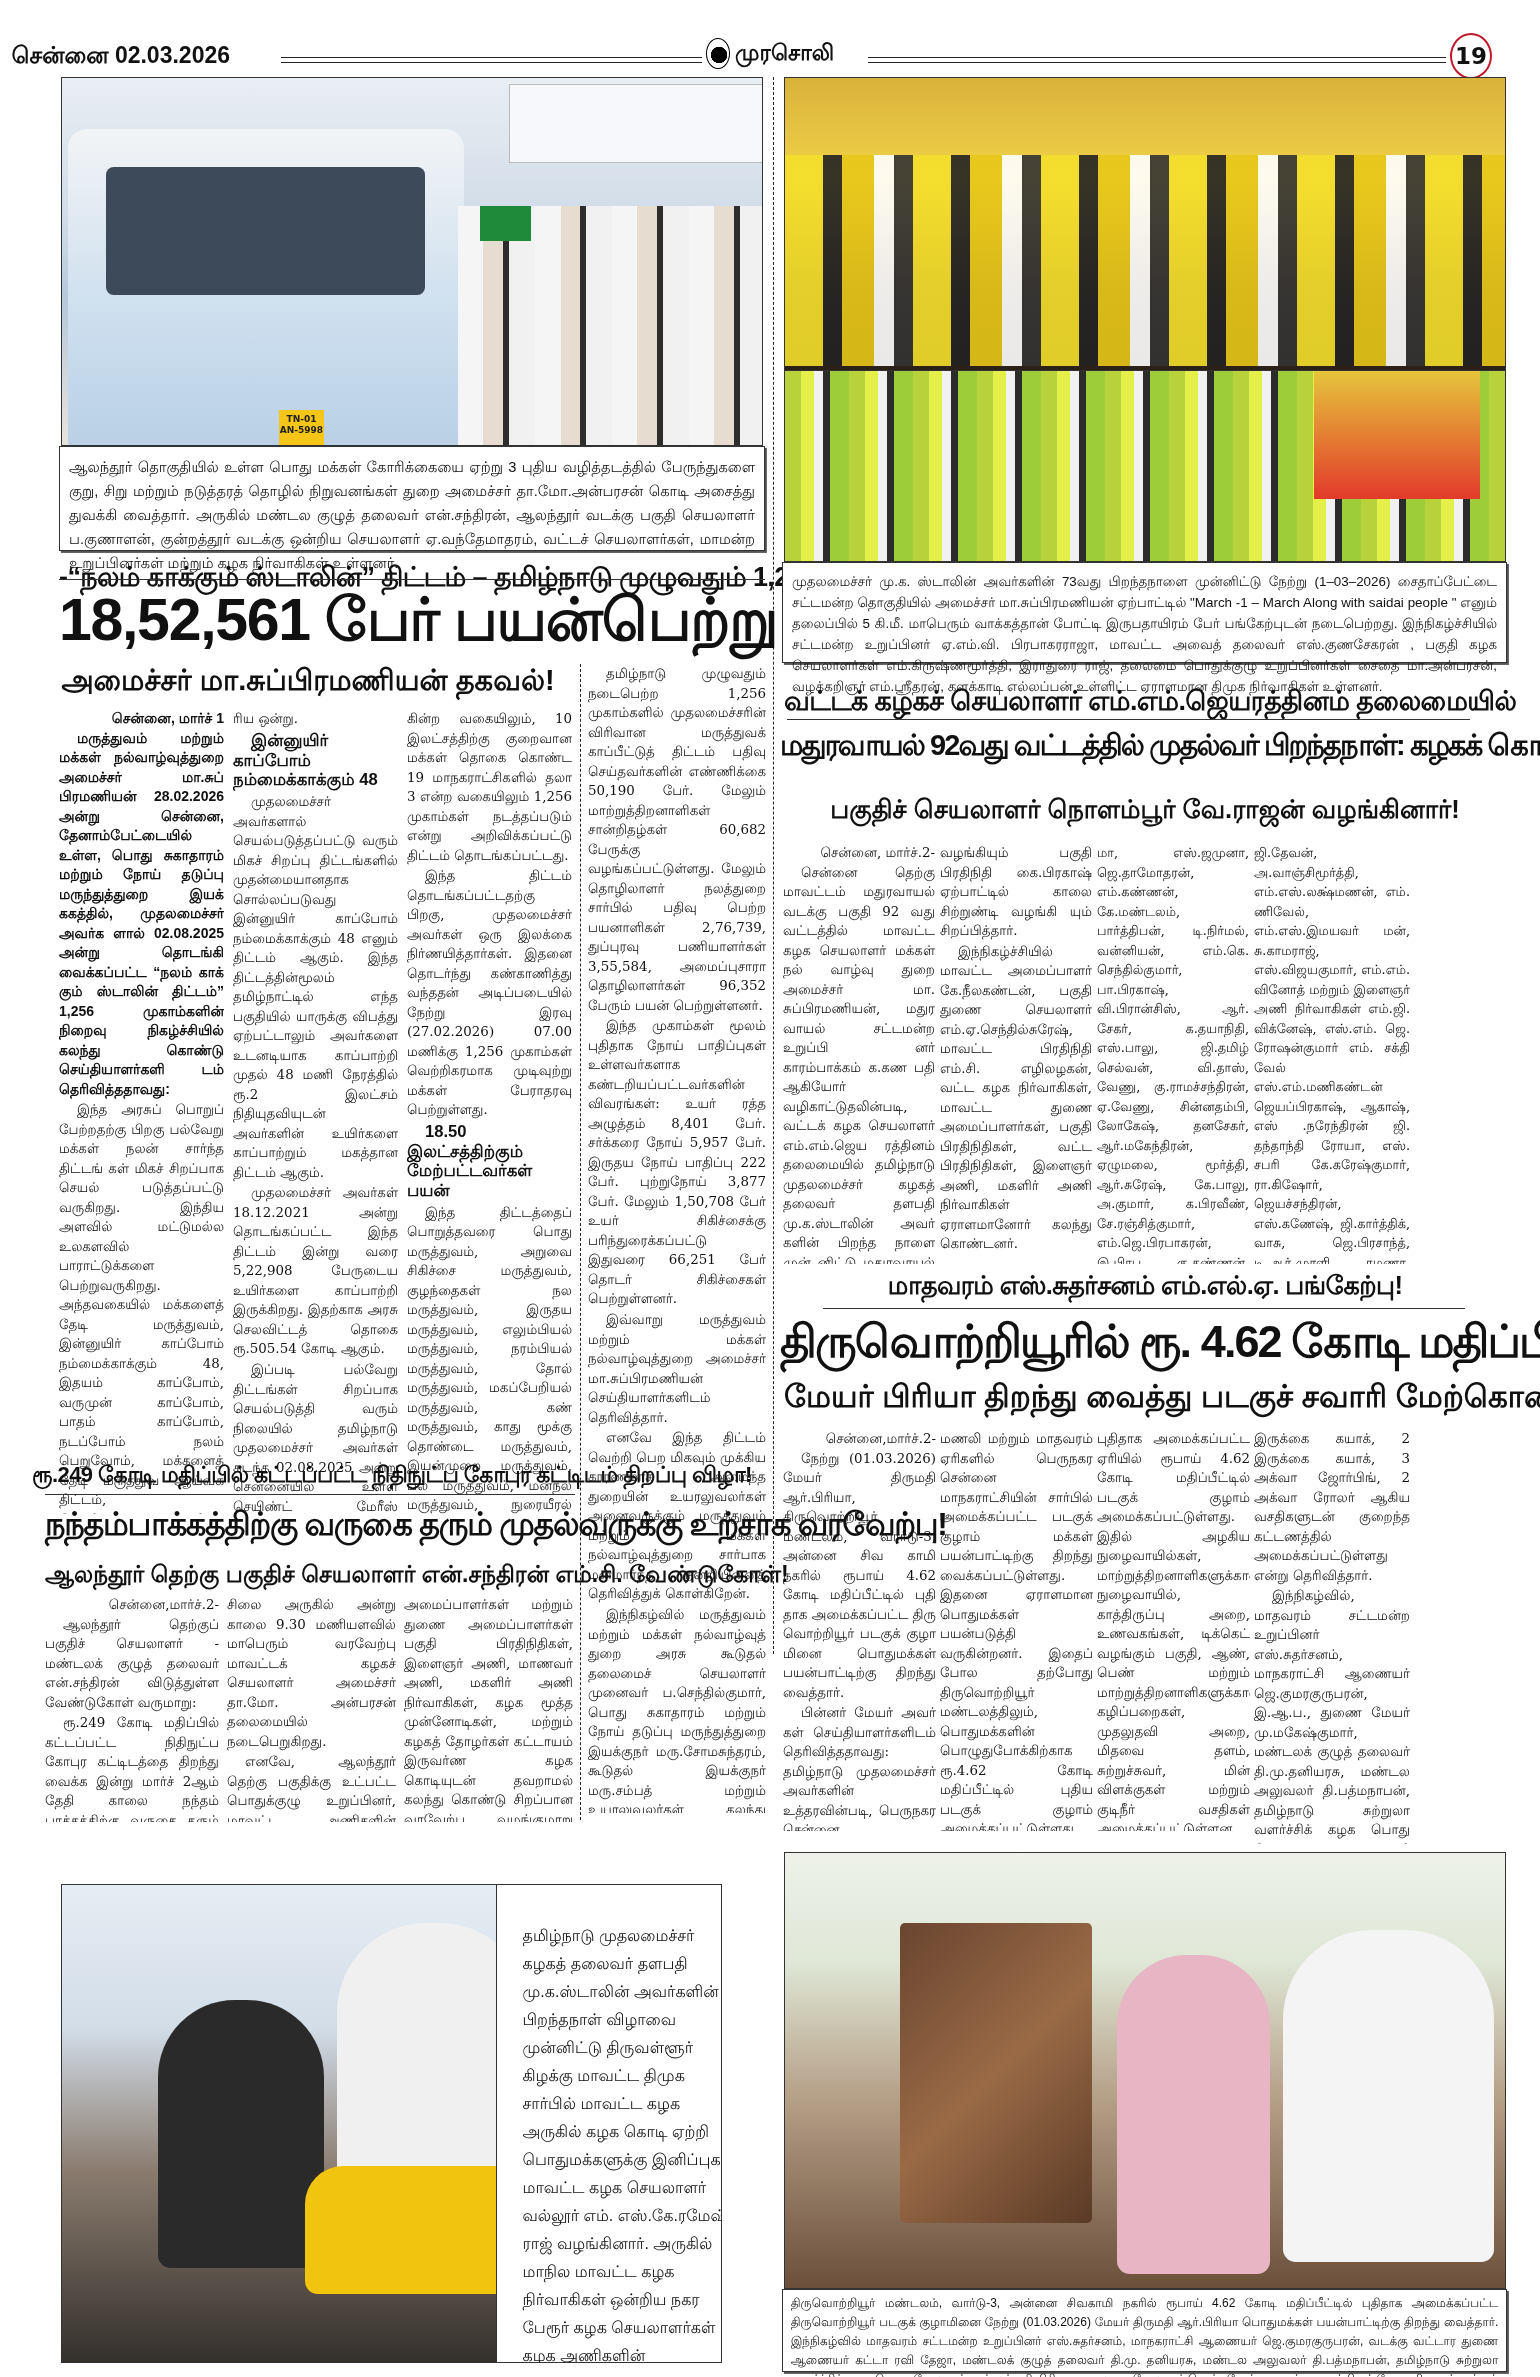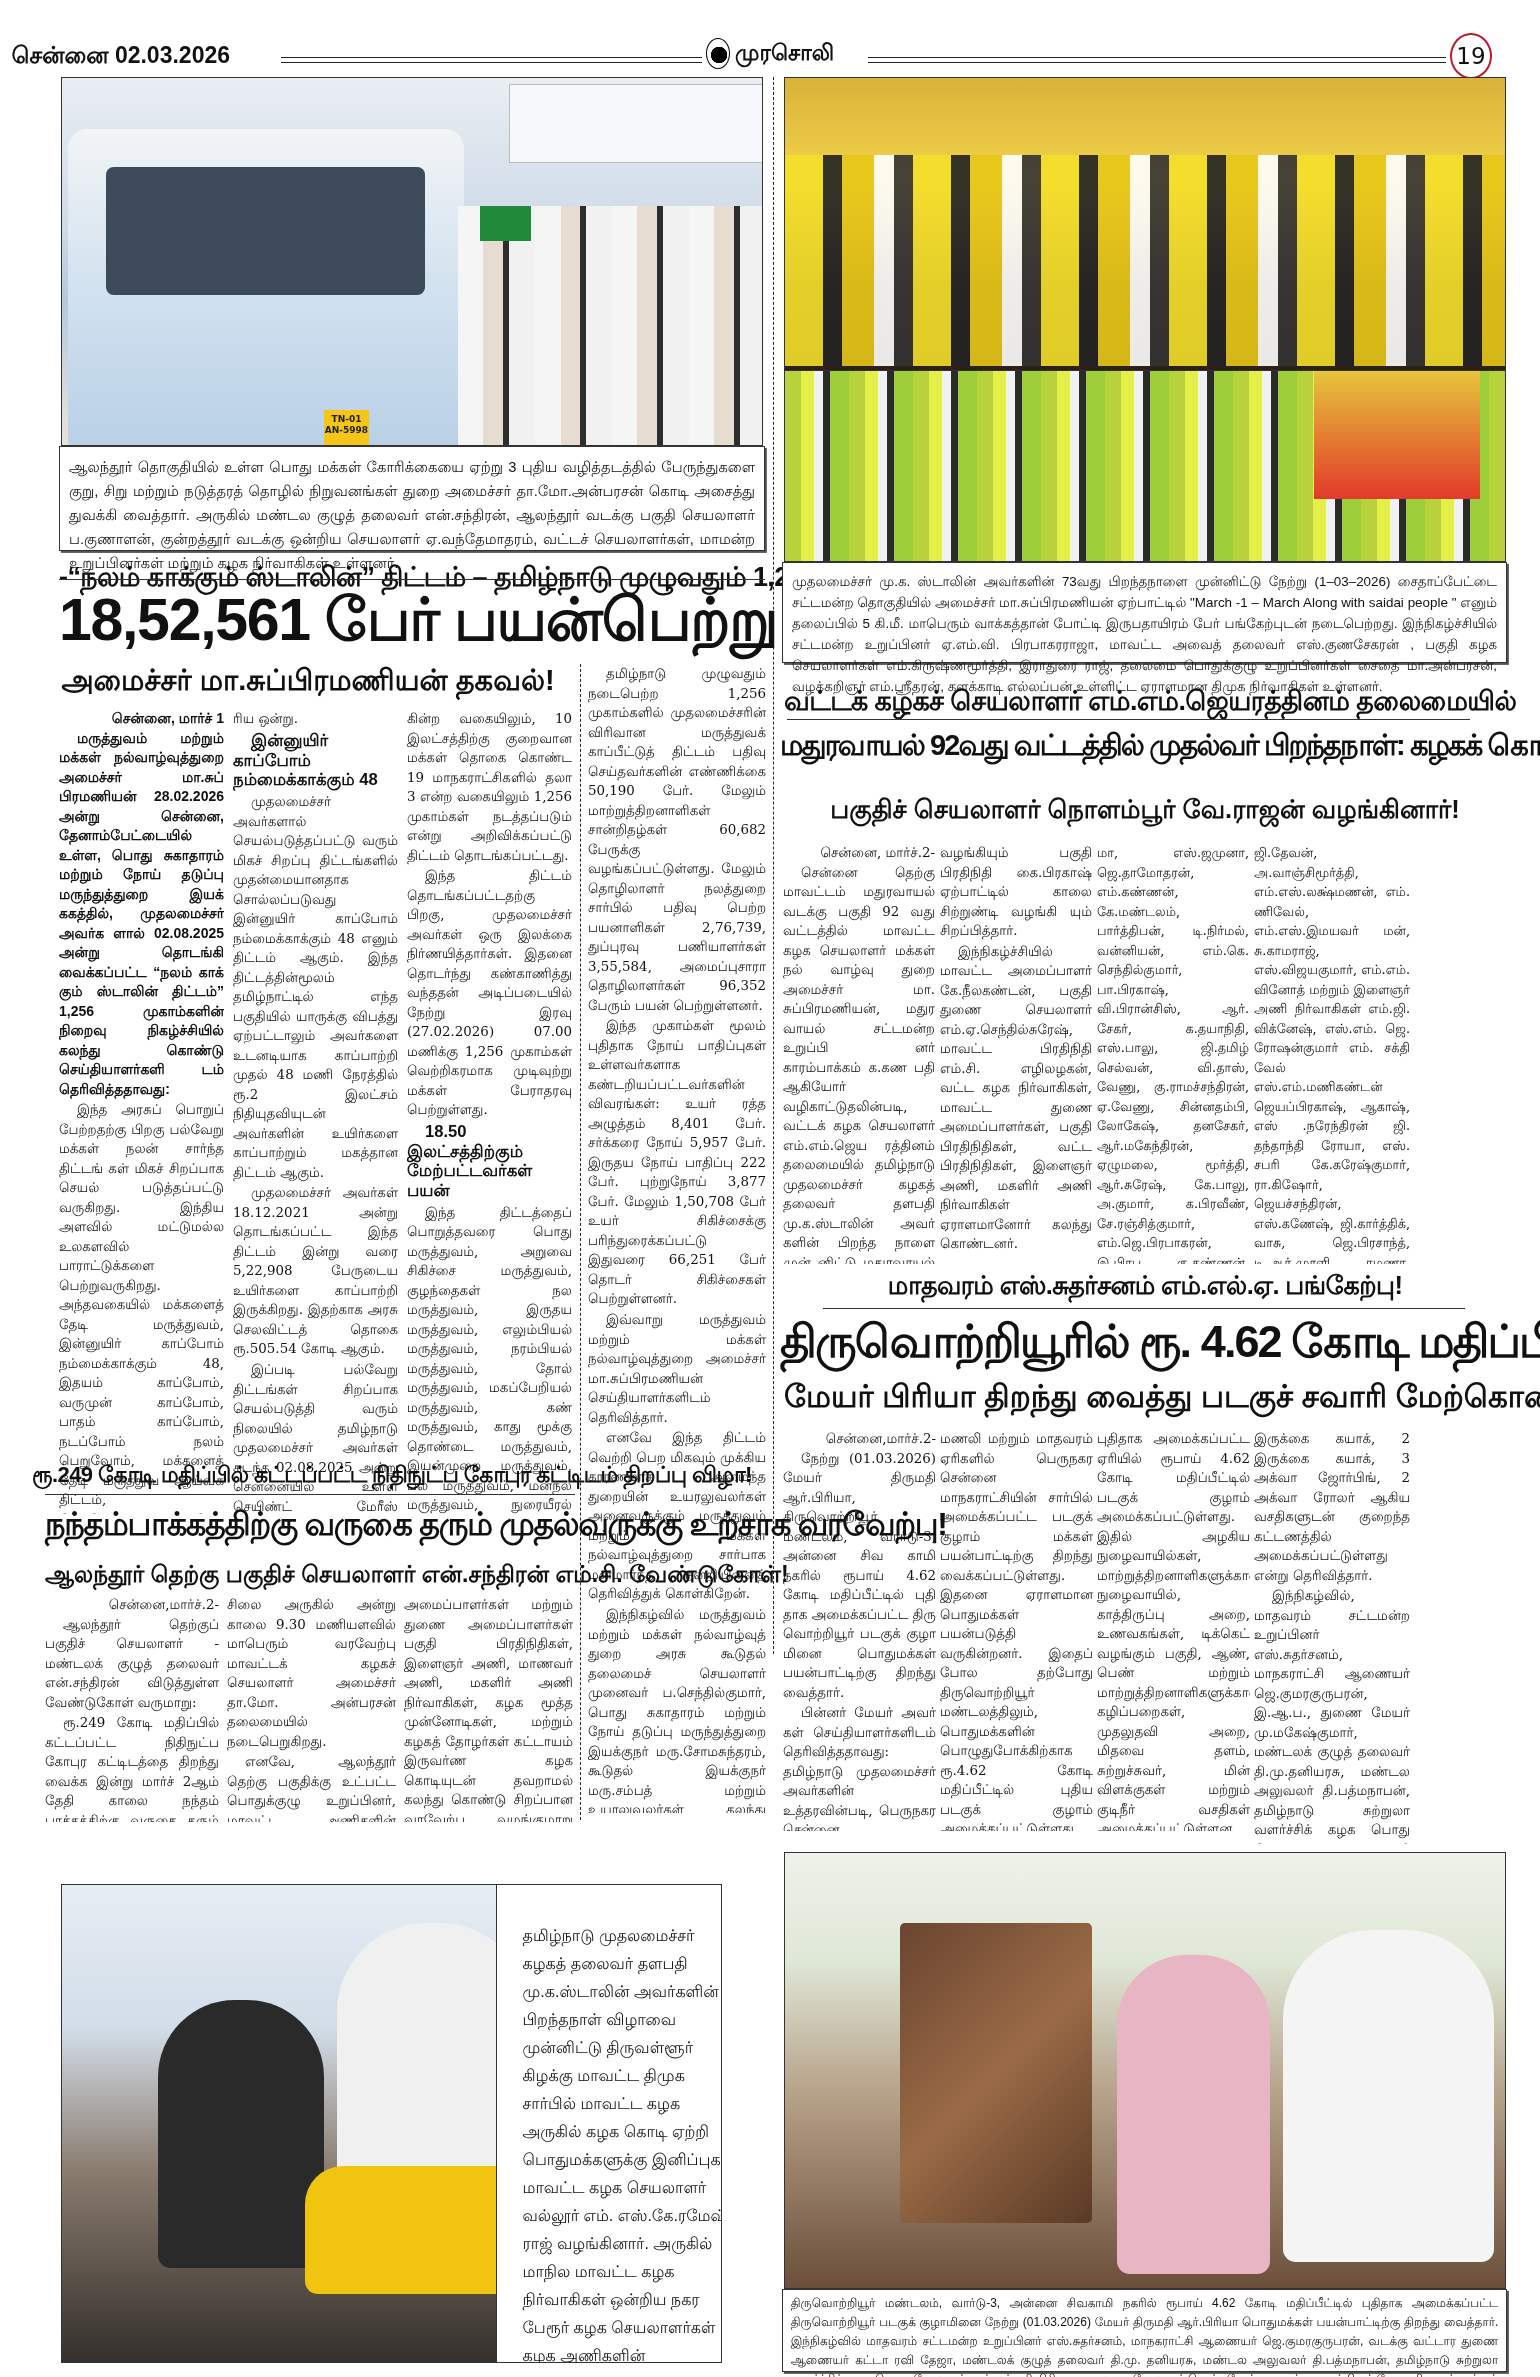--- a/index.html
+++ b/index.html
@@ -7,28 +7,28 @@
          font-family: "DejaVu Sans", sans-serif; color: #111; }
   .abs { position: absolute; box-sizing: border-box; }
 
   
   .mast { left: 0; top: 38px; width: 1541px; height: 38px; }
   .mast .date { position: absolute; left: 11.5px; top: 3.8px; font-size: 23px; font-weight: bold; font-family: "Liberation Sans", sans-serif; }
   .mast .rule { position: absolute; top: 19px; height: 3.8px; border-top: 1.3px solid #222; border-bottom: 1.3px solid #222; }
   .mast .logo-wrap { position: absolute; left: 706px; top: 0px; display: flex; align-items: center; gap: 5.1px; }
   .mast .logo-icon { width: 22px; height: 29px; border-radius: 50%; border: 1.9px solid #000; background: radial-gradient(circle at 55% 55%, #000 40%, #fff 42%); }
   .mast .logo-text { font-size: 22px; font-weight: bold; }
-  .mast .page-no { position: absolute; left: 1450px; top: -5.1px; width: 38px; height: 42px; border-radius: 50%; border: 2.6px solid #c0182a; display:flex; align-items:center; justify-content:center; font-size: 23px; font-weight: normal; background:#fff; }
+  .mast .page-no { position: absolute; left: 1450px; top: -5.1px; width: 38px; height: 42px; border-radius: 50%; border: 2.6px solid #c0182a; display:flex; align-items:center; justify-content:center; font-size: 23px; font-weight: bold; background:#fff; }
 
   
   .photo { border: 1.3px solid #333; overflow: hidden; }
   .ph-bus { background: linear-gradient(180deg, #e9eef3 0%, #cfdbe8 40%, #b6c8db 60%, #e8e3dc 100%); }
   .ph-bus .bus { position:absolute; left: 6.4px; top: 51px; width: 396px; height: 319px; background: linear-gradient(180deg,#f2f4f6 0%, #cfe0ef 55%, #b9d0e6 100%); border-radius: 19px 19px 6.4px 6.4px; }
   .ph-bus .bus-win { position:absolute; left: 38px; top: 38px; width: 319px; height: 128px; background:#3c4a5a; border-radius: 7.7px; }
-  .ph-bus .plate { position:absolute; left: 217px; top: 332px; width: 45px; height: 51px; background:#f5c518; font-size: 9px; font-weight:bold; text-align:center; color:#222; line-height: 1.3; padding-top:3.8px;margin-left:45px; }
+  .ph-bus .plate { position:absolute; left: 217px; top: 332px; width: 45px; height: 51px; background:#f5c518; font-size: 9px; font-weight:bold; text-align:center; color:#222; line-height: 1.3; padding-top:3.8px; }
   .ph-bus .crowd { position:absolute; left: 396px; top: 128px; width: 351px; height: 268px; background: repeating-linear-gradient(90deg,#f5f5f5 0 25.5px,#e6dcd0 25.5px 45px,#2d2d2d 45px 51px,#f1f1f1 51px 77px); }
   .ph-bus .flag { position:absolute; left: 418px; top: 128px; width: 51px; height: 35px; background:#1f8a3a; }
   .ph-bus .banner { position:absolute; left: 447px; top: 6.4px; width: 294px; height: 77px; background:#f6f8fb; border: 0.6px solid #bbb; }
 
   .ph-stage { background: linear-gradient(180deg,#d9b23a 0%, #f2d34a 35%, #5a4128 70%, #2a2018 100%); }
   .ph-stage .people { position:absolute; left: 0; top: 77px; width: 100%; height: 211px; background: repeating-linear-gradient(90deg,#f4df2a 0 38px,#222 38px 57px,#e8c718 57px 89px,#fff 89px 109px,#333 109px 128px); opacity: .9; }
   .ph-march { background: repeating-linear-gradient(90deg,#b7d23b 0 16px,#e4ef49 16px 29px,#f1f1f1 29px 38px,#2b2b2b 38px 45px,#9ecd3a 45px 64px); }
   .ph-march .banner2 { position:absolute; right: 25.5px; top: 0; width: 166px; height: 128px; background: linear-gradient(180deg,#e6c53c,#e23a2a); }
 
   .ph-flag { background: linear-gradient(180deg,#e6edf4 0%, #d2dde8 30%, #8a7b6e 60%, #34302c 100%); }

